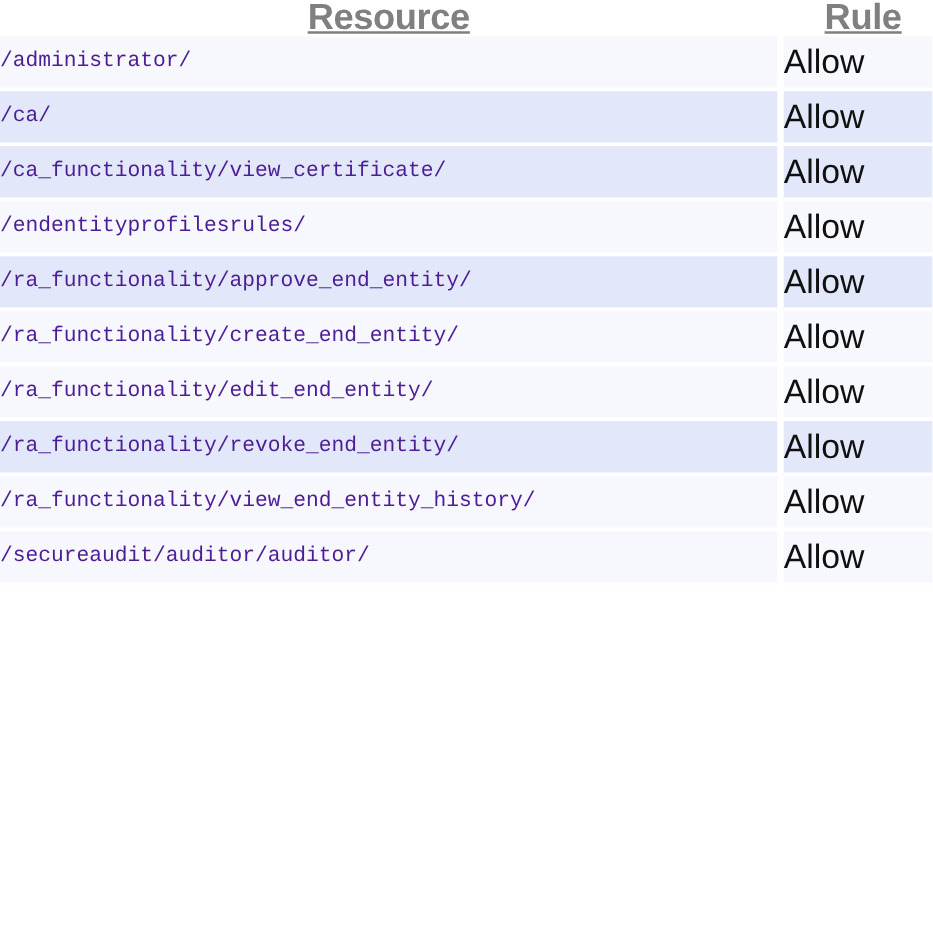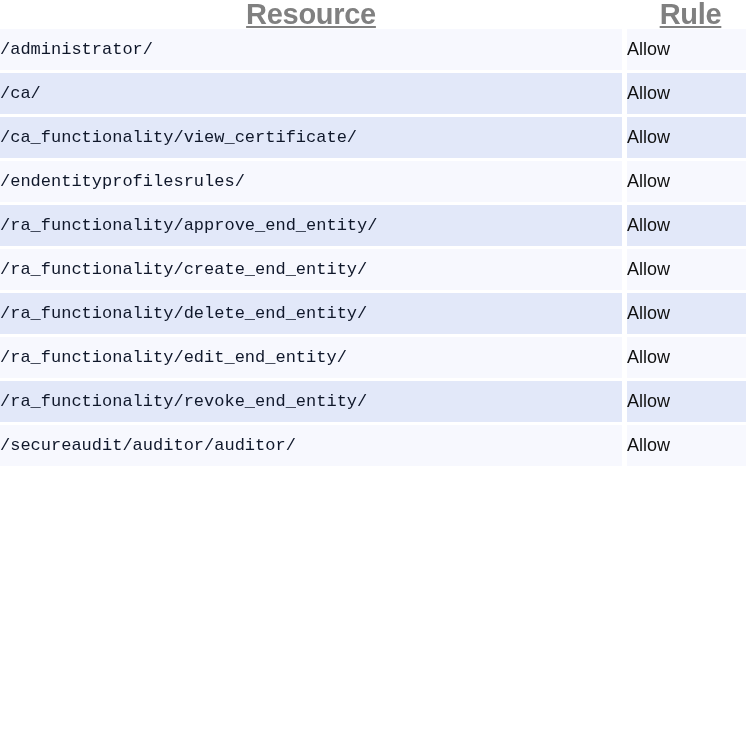--- a/index.html
+++ b/index.html
@@ -65,31 +65,31 @@
 
   .data-row.stripe-light .resource-cell,
   .data-row.stripe-light .rule-cell { background: #f7f8fe; }
 
   .data-row.stripe-dark .resource-cell,
   .data-row.stripe-dark .rule-cell { background: #e2e8f9; }
 
   .resource-cell {
     font-family: "Liberation Mono", "DejaVu Sans Mono", monospace;
     font-size: 17px;
-    color: #0f172a;
+    color: #4c1d95;
     padding: 0 8px 0 12px;
     white-space: nowrap;
     overflow: hidden;
     text-overflow: clip;
     letter-spacing: 0px;
   }
 
   .rule-cell {
     font-family: "Liberation Sans", sans-serif;
-    font-size: 18px;
+    font-size: 27px;
     color: #101010;
     padding: 0 8px 0 8px;
     white-space: nowrap;
   }
 </style>
 </head>
 <body>
 
 <table class="access-rules-table">
   <colgroup>
@@ -128,32 +128,32 @@
       <tr class="data-row stripe-dark">
         <td class="resource-cell">/ra_functionality/approve_end_entity/</td>
         <td class="gutter-cell"></td>
         <td class="rule-cell">Allow</td>
       </tr>
       <tr class="data-row stripe-light">
         <td class="resource-cell">/ra_functionality/create_end_entity/</td>
         <td class="gutter-cell"></td>
         <td class="rule-cell">Allow</td>
       </tr>
-      <tr class="data-row stripe-dark">
-        <td class="resource-cell">/ra_functionality/delete_end_entity/</td>
-        <td class="gutter-cell"></td>
-        <td class="rule-cell">Allow</td>
-      </tr>
       <tr class="data-row stripe-light">
         <td class="resource-cell">/ra_functionality/edit_end_entity/</td>
         <td class="gutter-cell"></td>
         <td class="rule-cell">Allow</td>
       </tr>
       <tr class="data-row stripe-dark">
         <td class="resource-cell">/ra_functionality/revoke_end_entity/</td>
+        <td class="gutter-cell"></td>
+        <td class="rule-cell">Allow</td>
+      </tr>
+      <tr class="data-row stripe-light">
+        <td class="resource-cell">/ra_functionality/view_end_entity_history/</td>
         <td class="gutter-cell"></td>
         <td class="rule-cell">Allow</td>
       </tr>
       <tr class="data-row stripe-light">
         <td class="resource-cell">/secureaudit/auditor/auditor/</td>
         <td class="gutter-cell"></td>
         <td class="rule-cell">Allow</td>
       </tr>
     </tbody>
 </table>

